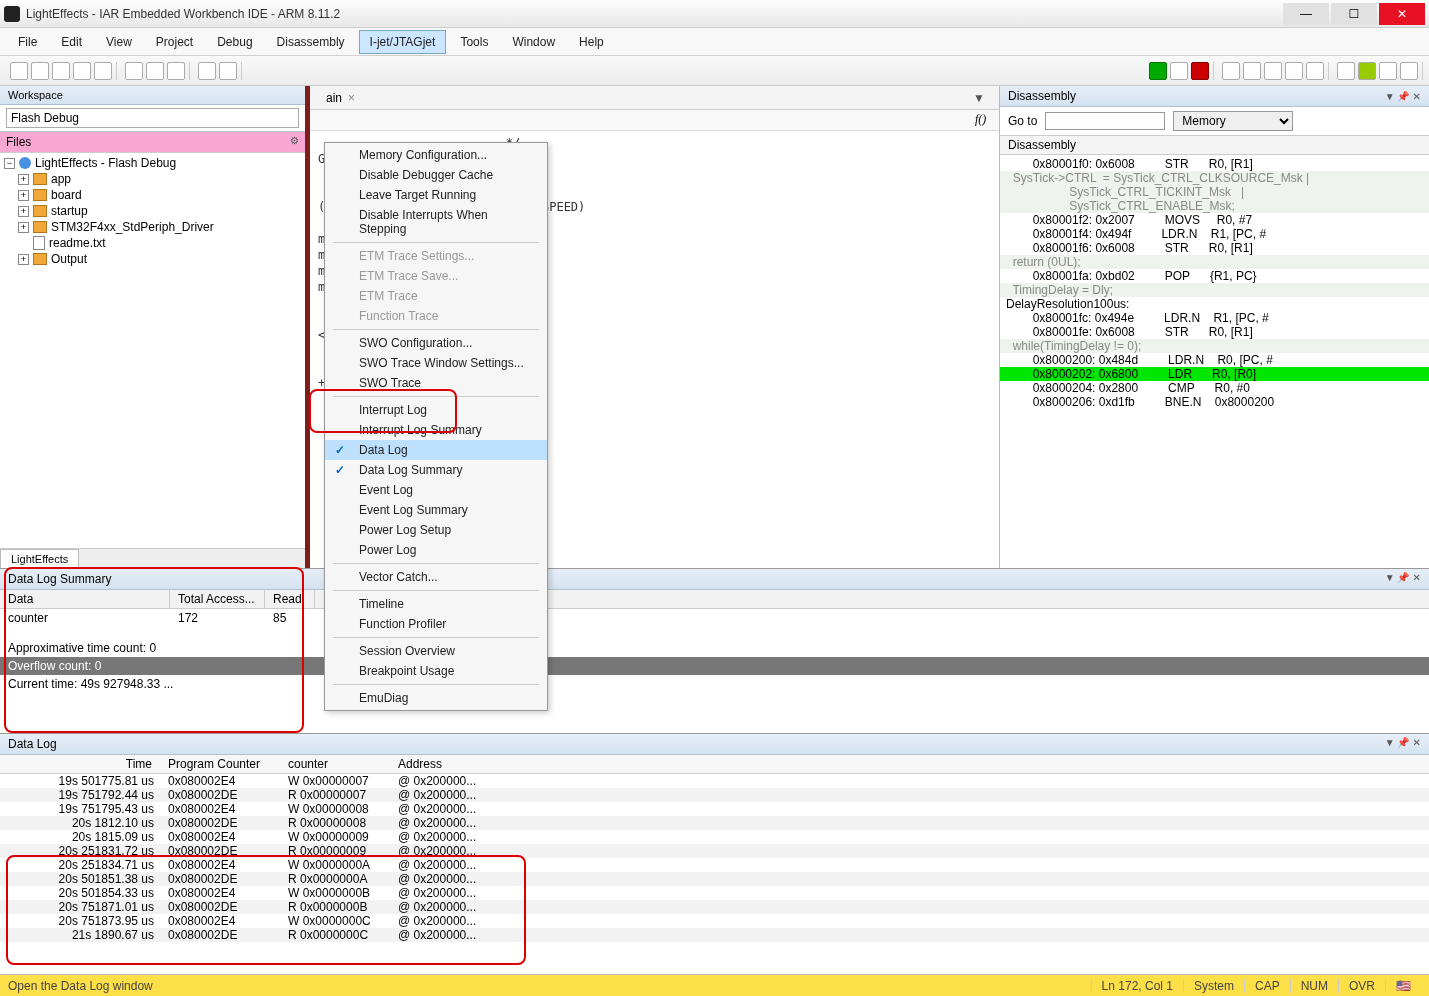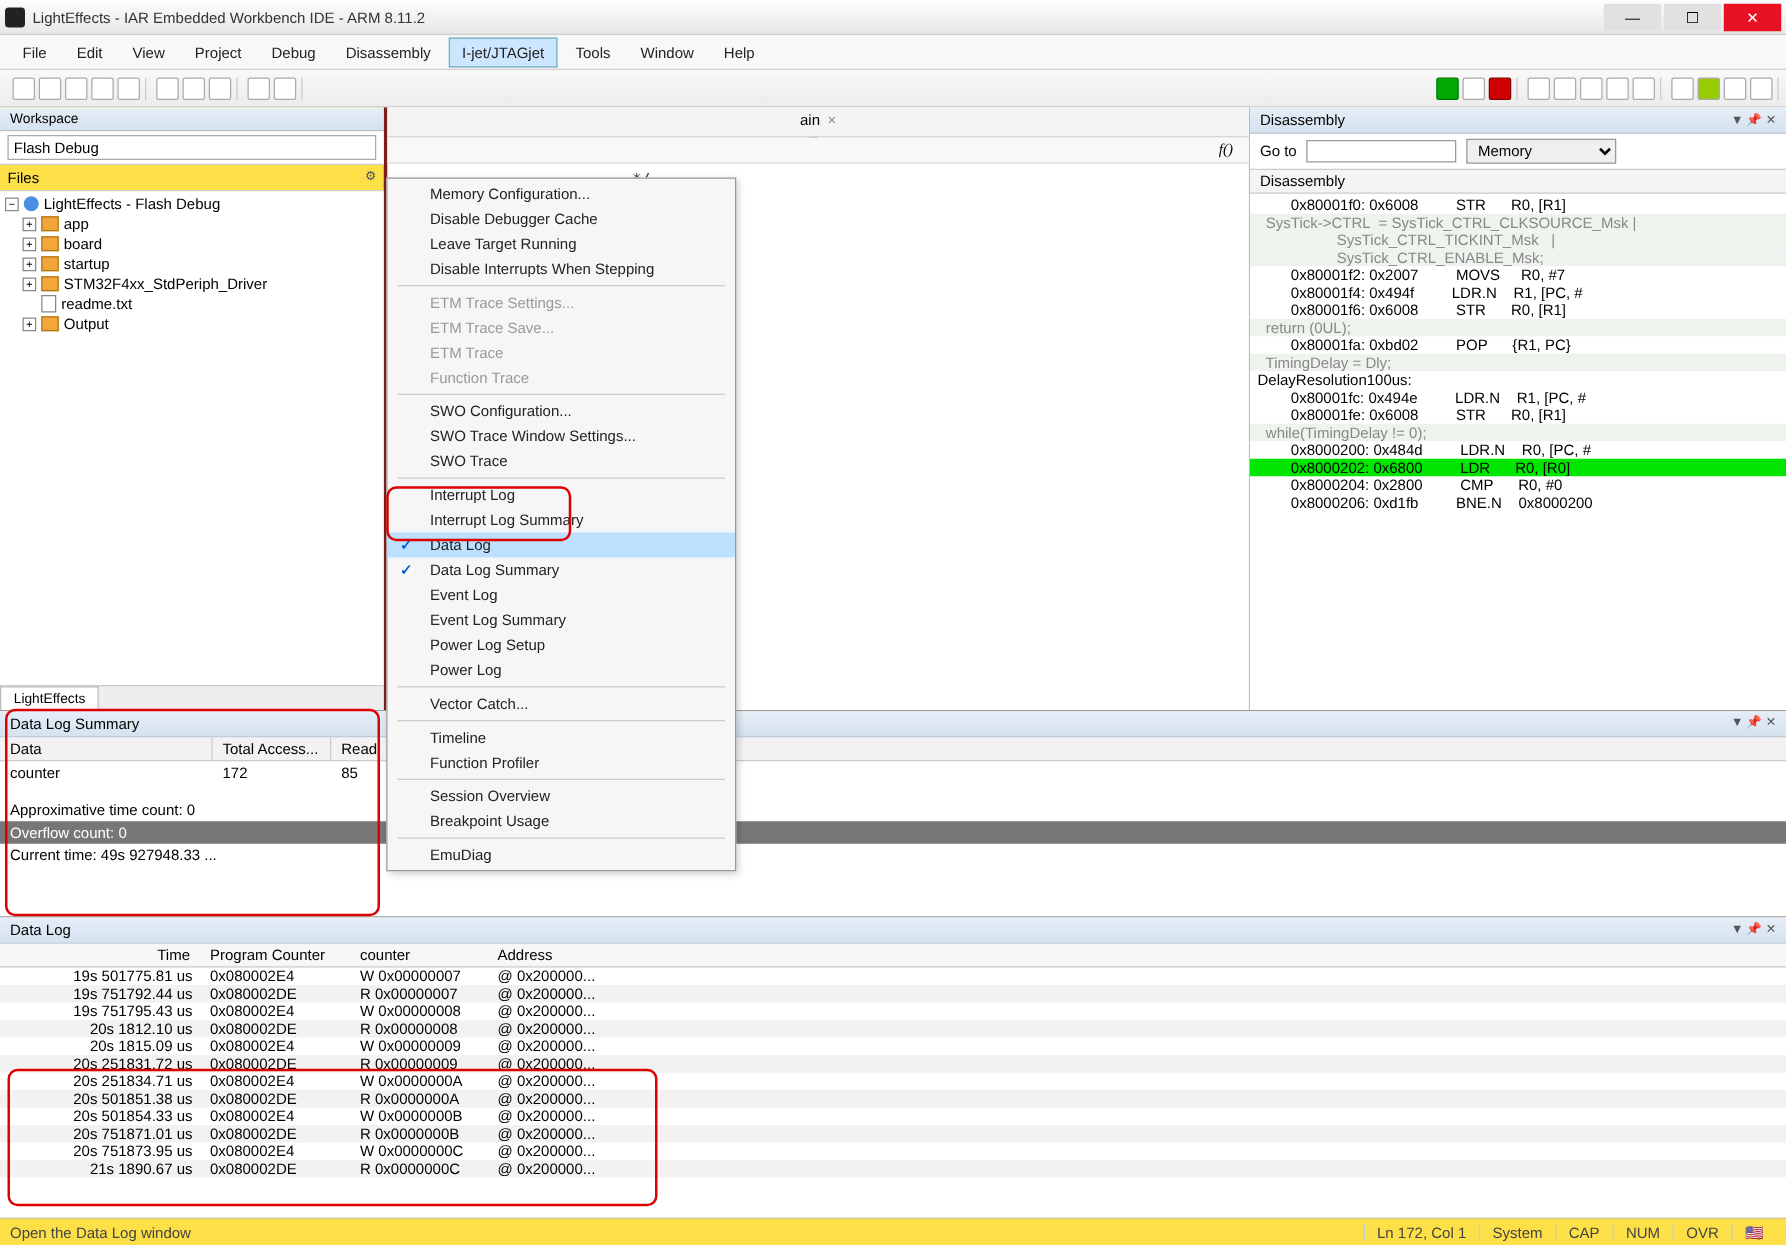--- a/index.html
+++ b/index.html
@@ -12,43 +12,43 @@
 .winbtn.min { background: #e1e1e1; }
 .winbtn.max { background: #e1e1e1; }
 .winbtn.close { background: #e81123; color: #fff; }
 .menubar { background: #f8f8f8; height: 28px; display: flex; align-items: center; padding: 0 8px; gap: 4px; border-bottom: 1px solid #d0d0d0; }
 .menubar .menu-item { padding: 4px 10px; color: #222; cursor: pointer; }
 .menubar .menu-item.active { background: #cde6ff; border: 1px solid #7ab; }
 .toolbar { background: linear-gradient(#f9f9f9,#ececec); height: 30px; display: flex; align-items: center; padding: 0 6px; gap: 4px; border-bottom: 1px solid #c8c8c8; }
 .toolbar .tb-icon { width: 18px; height: 18px; border: 1px solid #aaa; border-radius: 2px; background: #fff; }
 .toolbar .tb-group { display: flex; gap: 3px; padding: 0 4px; border-right: 1px solid #ccc; }
 .main { flex: 1; display: flex; position: relative; }
-.left-pane { width: 310px; display: flex; flex-direction: column; border-right: 3px solid #7f1d1d; background: #fde047; }
+.left-pane { width: 310px; display: flex; flex-direction: column; border-right: 5px solid #7f1d1d; background: #f9a8d4; }
 .pane-header { background: linear-gradient(#e6eef7,#d5e2f0); padding: 3px 8px; font-size: 11px; border-bottom: 1px solid #b0c0d0; }
 .config-bar { padding: 3px 6px; background: #fff; border-bottom: 1px solid #ccc; }
 .config-bar input { width: 100%; border: 1px solid #aaa; padding: 2px 4px; }
 .files-header { padding: 3px 6px; font-size: 11px; border-bottom: 1px solid #ccc; display: flex; justify-content: space-between; }
 .tree { flex: 1; overflow: auto; padding: 2px 4px; font-size: 12px; background: #fff; }
 .tree .row { padding: 1px 0; display: flex; align-items: center; gap: 4px; white-space: nowrap; }
 .tree .indent1 { padding-left: 14px; }
 .tree .toggle { width: 11px; height: 11px; border: 1px solid #888; display: inline-flex; align-items: center; justify-content: center; font-size: 9px; line-height: 1; background: #fff; }
 .tree .folder { width: 14px; height: 12px; background: #f3a63a; border: 1px solid #b07518; }
 .tree .file { width: 12px; height: 14px; background: #fff; border: 1px solid #888; }
 .tree .project-name { font-weight: normal; }
 .tab-strip { display: flex; border-top: 1px solid #ccc; background: #eee; }
 .tab-strip .tab { padding: 3px 10px; border: 1px solid #bbb; border-bottom: none; background: #fff; font-size: 11px; }
-.dropdown-menu { position: absolute; left: 309px; top: 56px; width: 280px; background: #f6f6f6; border: 1px solid #999; box-shadow: 2px 2px 6px rgba(0,0,0,.2); z-index: 100; padding: 2px 0; }
+.dropdown-menu { position: absolute; left: 324px; top: 56px; width: 224px; background: #f6f6f6; border: 1px solid #999; box-shadow: 2px 2px 6px rgba(0,0,0,.2); z-index: 100; padding: 2px 0; }
 .dropdown-menu .dm-item { padding: 3px 10px 3px 34px; font-size: 12px; color: #222; position: relative; cursor: pointer; }
 .dropdown-menu .dm-item.disabled { color: #999; }
 .dropdown-menu .dm-item.checked::before { content: "✓"; position: absolute; left: 10px; color: #0066cc; font-weight: bold; }
 .dropdown-menu .dm-item.highlighted { background: #bee0ff; }
 .dropdown-menu .dm-sep { height: 1px; background: #ccc; margin: 3px 8px; }
 .red-box { border: 2px solid #d00; border-radius: 8px; position: absolute; pointer-events: none; z-index: 101; }
 .center-pane { flex: 1; display: flex; flex-direction: column; background: #fff; position: relative; }
-.editor-tabs { height: 24px; display: flex; align-items: center; padding: 0 6px; border-bottom: 1px solid #ccc; background: #f4f4f4; flex-direction: column; }
+.editor-tabs { height: 24px; display: flex; align-items: center; padding: 0 6px; border-bottom: 1px solid #ccc; background: #f4f4f4; }
 .editor-tabs .etab { padding: 3px 10px; display: flex; align-items: center; gap: 6px; }
 .editor-tabs .etab .x { color: #888; cursor: pointer; }
 .editor-tabs .spacer { flex: 1; }
 .editor-tabs .dd { color: #555; cursor: pointer; margin-right: 8px; }
 .code-area { flex: 1; overflow: auto; font-family: Consolas, monospace; font-size: 12px; color: #333; padding: 4px 0 4px 8px; white-space: pre; line-height: 16px; }
 .right-pane { width: 430px; display: flex; flex-direction: column; border-left: 1px solid #bbb; background: #fff; }
 .right-pane .pane-header { display: flex; justify-content: space-between; align-items: center; }
 .goto-bar { padding: 4px 8px; display: flex; align-items: center; gap: 8px; border-bottom: 1px solid #ccc; }
 .goto-bar select, .goto-bar input { border: 1px solid #999; padding: 1px 4px; font-size: 12px; }
 .disasm { flex: 1; overflow: auto; font-family: Consolas, monospace; font-size: 12px; padding: 2px 0; }

